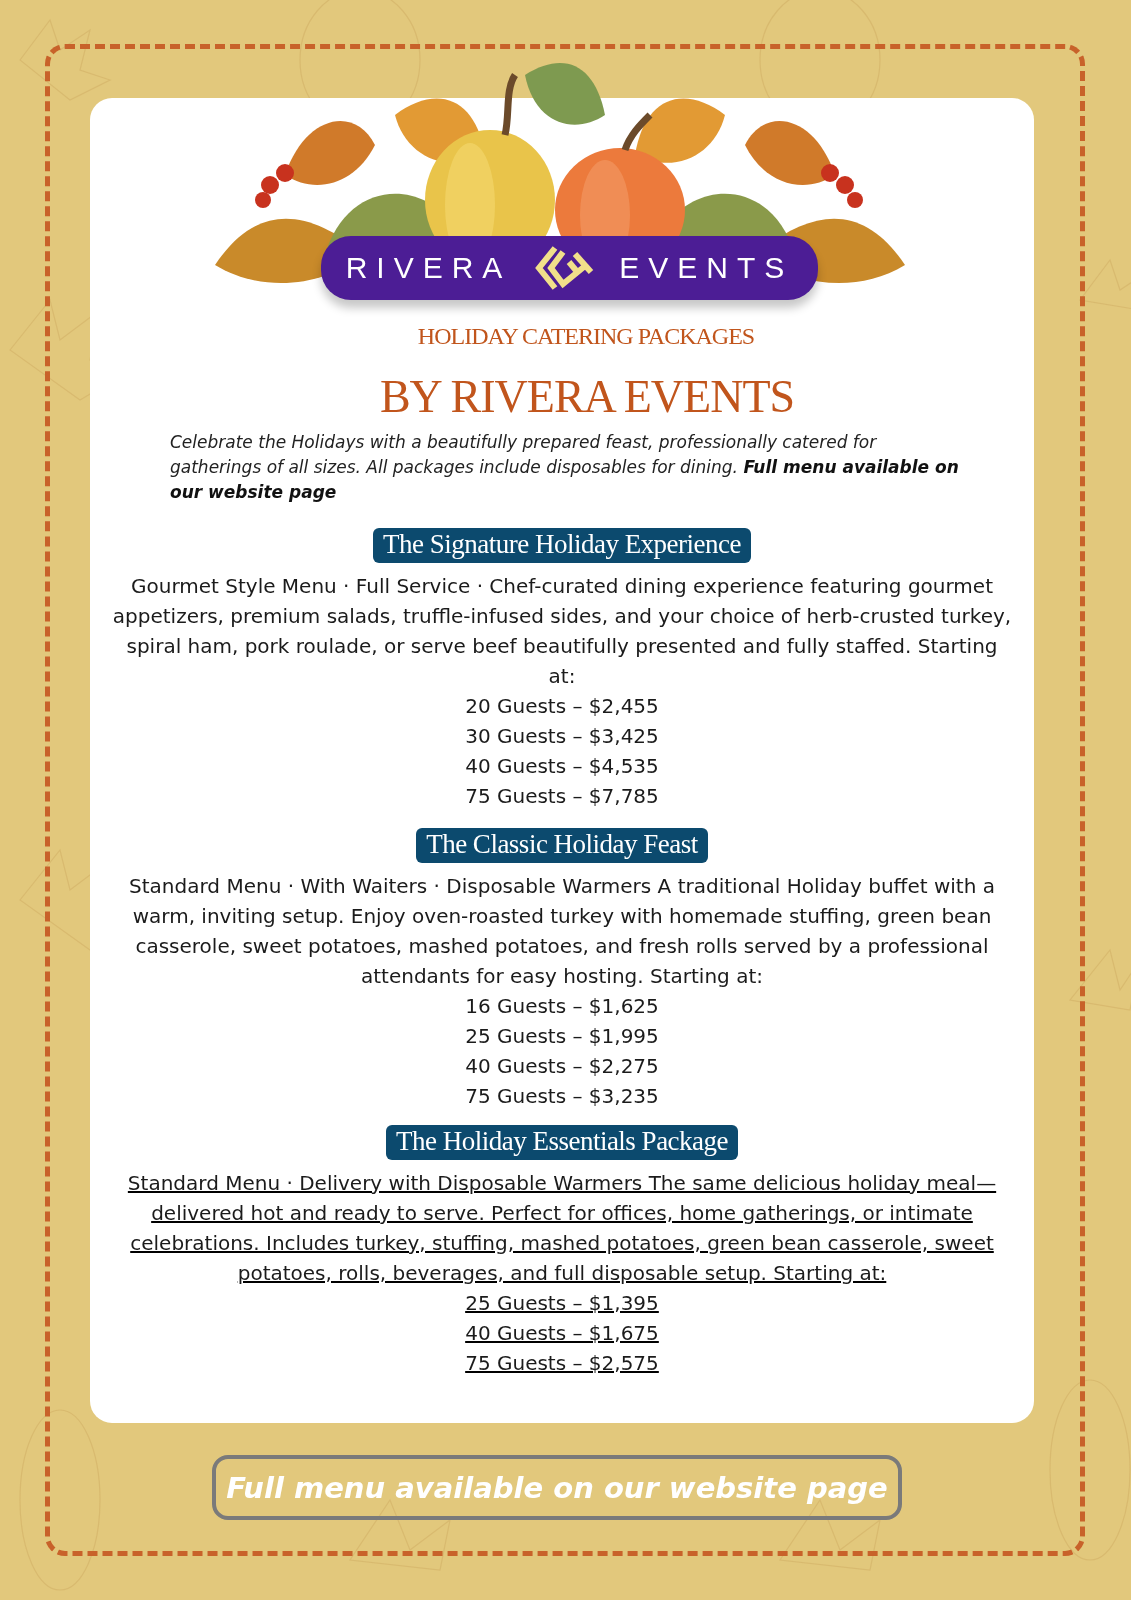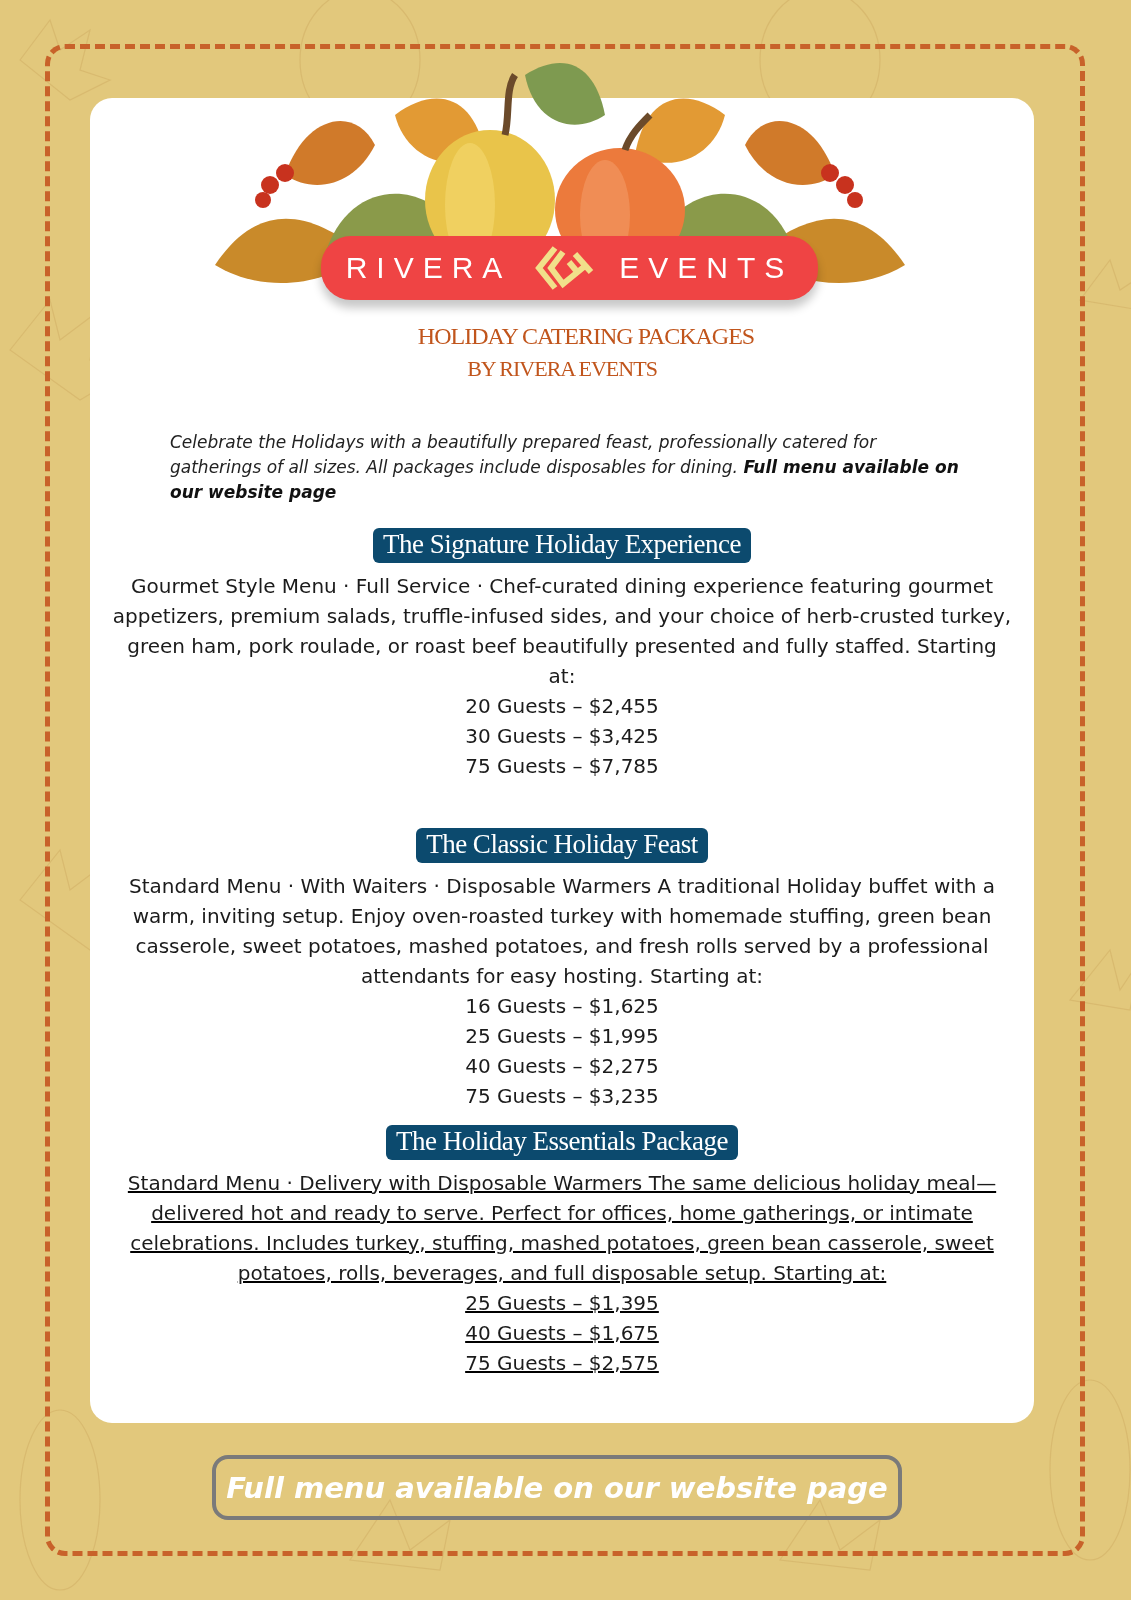--- a/index.html
+++ b/index.html
@@ -13,32 +13,32 @@
     position: absolute; left: 45px; top: 44px; width: 1040px; height: 1512px;
     border: 5px dashed #c8622a; border-radius: 20px; box-sizing: border-box; z-index: 1;
   }
   .card {
     position: absolute; left: 90px; top: 98px; width: 944px; height: 1325px;
     background: #ffffff; border-radius: 22px; z-index: 2;
   }
   .hero { position: absolute; left: 215px; top: 55px; width: 690px; height: 250px; z-index: 3; }
   .logo-pill {
     position: absolute; left: 321px; top: 236px; width: 497px; height: 64px;
-    background: #ef4444; border-radius: 30px; z-index: 4;
+    background: #4c1d95; border-radius: 30px; z-index: 4;
     box-shadow: 0 8px 10px rgba(0,0,0,0.22);
     display: flex; align-items: center; justify-content: center; gap: 22px;
     color: #ffffff; font-size: 30px; letter-spacing: 9px;
   }
   .logo-mark { width: 64px; height: 48px; }
   .title {
     position: absolute; left: 90px; width: 944px; text-align: center; z-index: 3;
     font-family: "Liberation Serif", serif; color: #c1551c; letter-spacing: -1px;
   }
   .title.l1 { top: 323px; font-size: 24px; margin-left: 24px; }
-  .title.l2 { top: 356px; font-size: 22px; }
+  .title.l2 { top: 370px; font-size: 46px; margin-left: 25px; }
   .intro {
     position: absolute; left: 170px; top: 430px; width: 790px; text-align: left; z-index: 3;
     font-family: "DejaVu Sans", sans-serif; font-style: italic; font-size: 17px; line-height: 25px; color: #222;
   }
   .intro b { font-weight: bold; color: #111; }
   .section { position: absolute; left: 90px; width: 944px; z-index: 3; text-align: center; }
   .pill {
     display: inline-block; background: #0c4a6e; color: #fff; border-radius: 6px;
     font-family: "Liberation Serif", serif; font-size: 27px; padding: 1px 10px 3px; letter-spacing: -0.5px;
   }
@@ -118,23 +118,24 @@
 <div class="title l1">HOLIDAY CATERING PACKAGES</div>
 <div class="title l2">BY RIVERA EVENTS</div>
 
 <div class="intro">
   <span>Celebrate the Holidays with a beautifully prepared feast, professionally catered for gatherings of all sizes. All packages include disposables for dining.</span>
   <b>Full menu available on our website page</b>
 </div>
 
 <div class="section" style="top:528px;">
   <div class="pill">The Signature Holiday Experience</div>
-  <div class="desc">Gourmet Style Menu · Full Service · Chef-curated dining experience featuring gourmet appetizers, premium salads, truffle-infused sides, and your choice of herb-crusted turkey, green ham, pork roulade, or roast beef beautifully presented and fully staffed. Starting at:</div>
+  <div class="desc">Gourmet Style Menu · Full Service · Chef-curated dining experience featuring gourmet appetizers, premium salads, truffle-infused sides, and your choice of herb-crusted turkey, spiral ham, pork roulade, or serve beef beautifully presented and fully staffed. Starting at:</div>
   <div class="price">20 Guests – $2,455</div>
   <div class="price">30 Guests – $3,425</div>
+  <div class="price">40 Guests – $4,535</div>
   <div class="price">75 Guests – $7,785</div>
 </div>
 
 <div class="section" style="top:828px;">
   <div class="pill">The Classic Holiday Feast</div>
   <div class="desc">Standard Menu · With Waiters · Disposable Warmers A traditional Holiday buffet with a warm, inviting setup. Enjoy oven-roasted turkey with homemade stuffing, green bean casserole, sweet potatoes, mashed potatoes, and fresh rolls served by a professional attendants for easy hosting. Starting at:</div>
   <div class="price">16 Guests – $1,625</div>
   <div class="price">25 Guests – $1,995</div>
   <div class="price">40 Guests – $2,275</div>
   <div class="price">75 Guests – $3,235</div>

